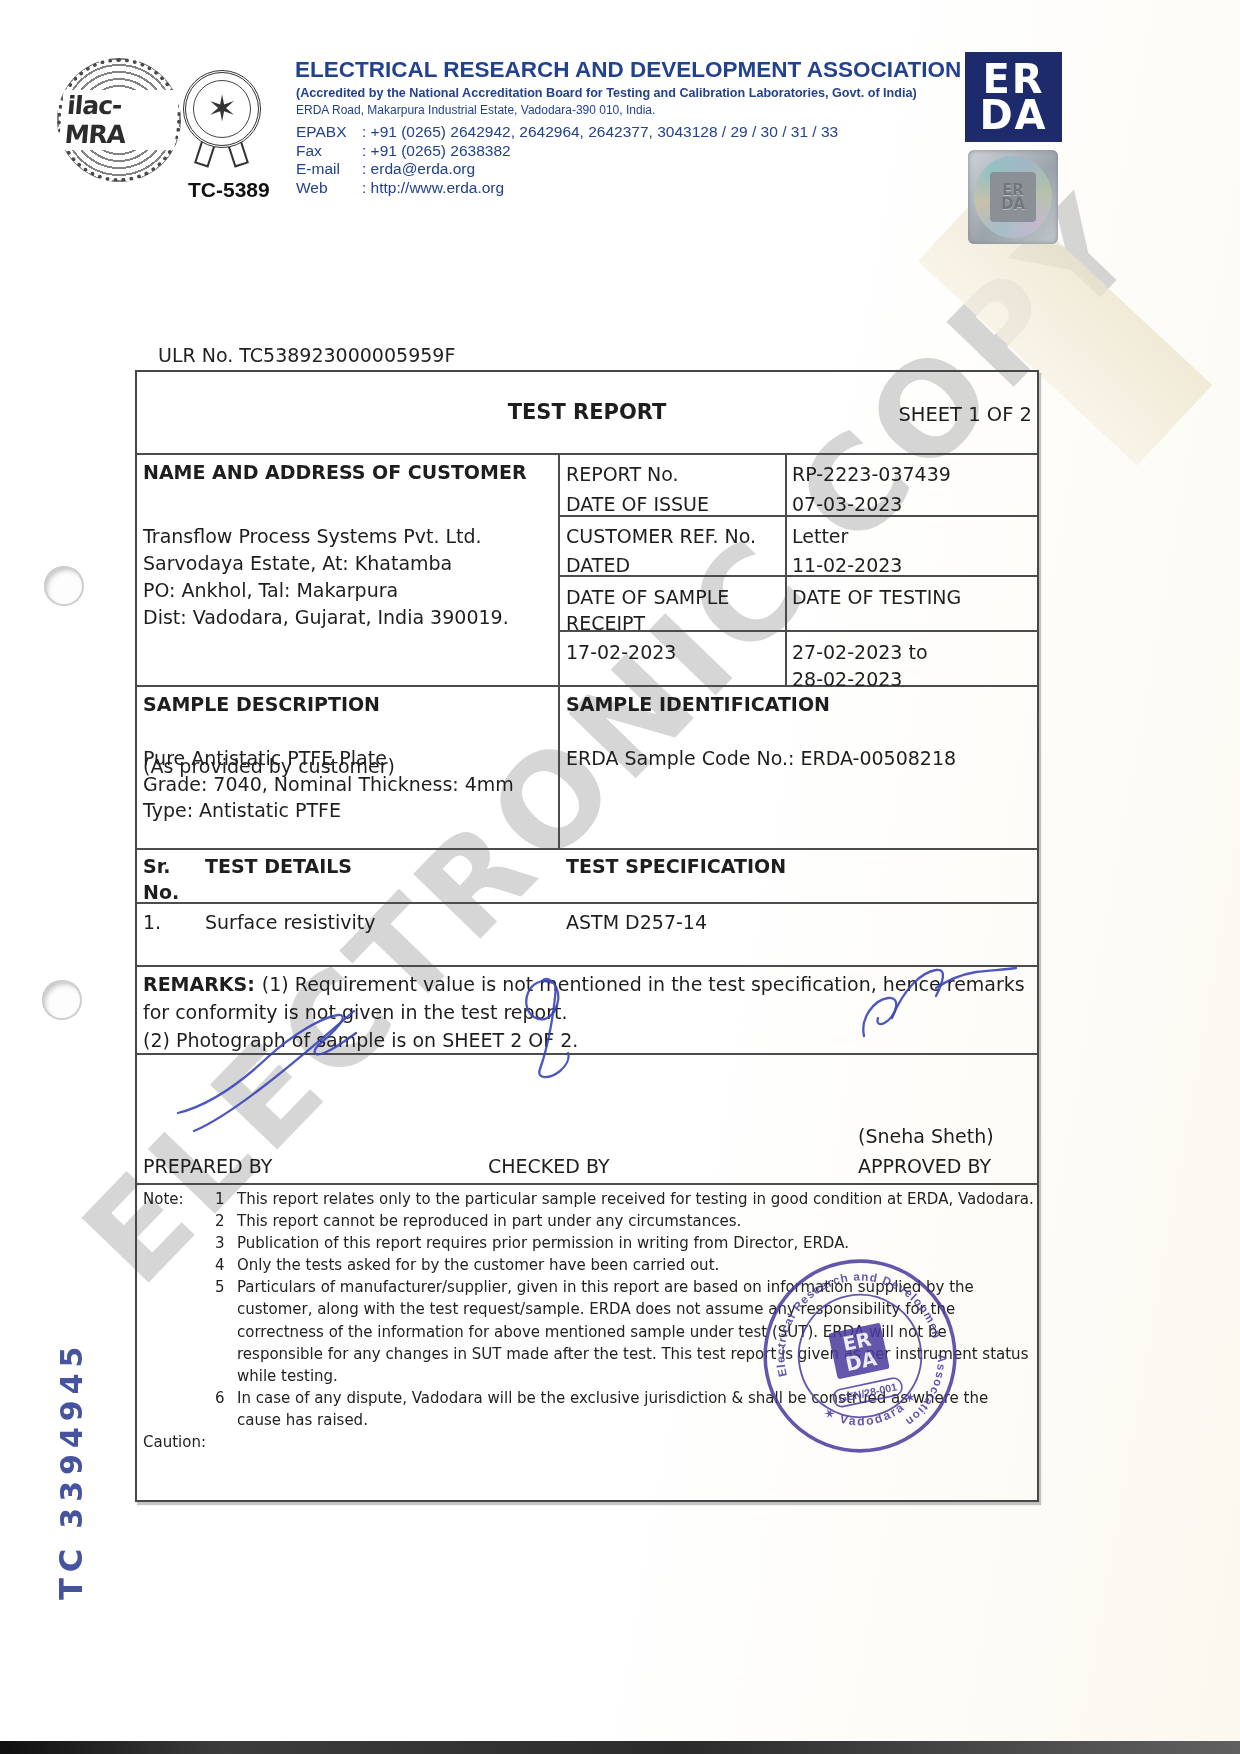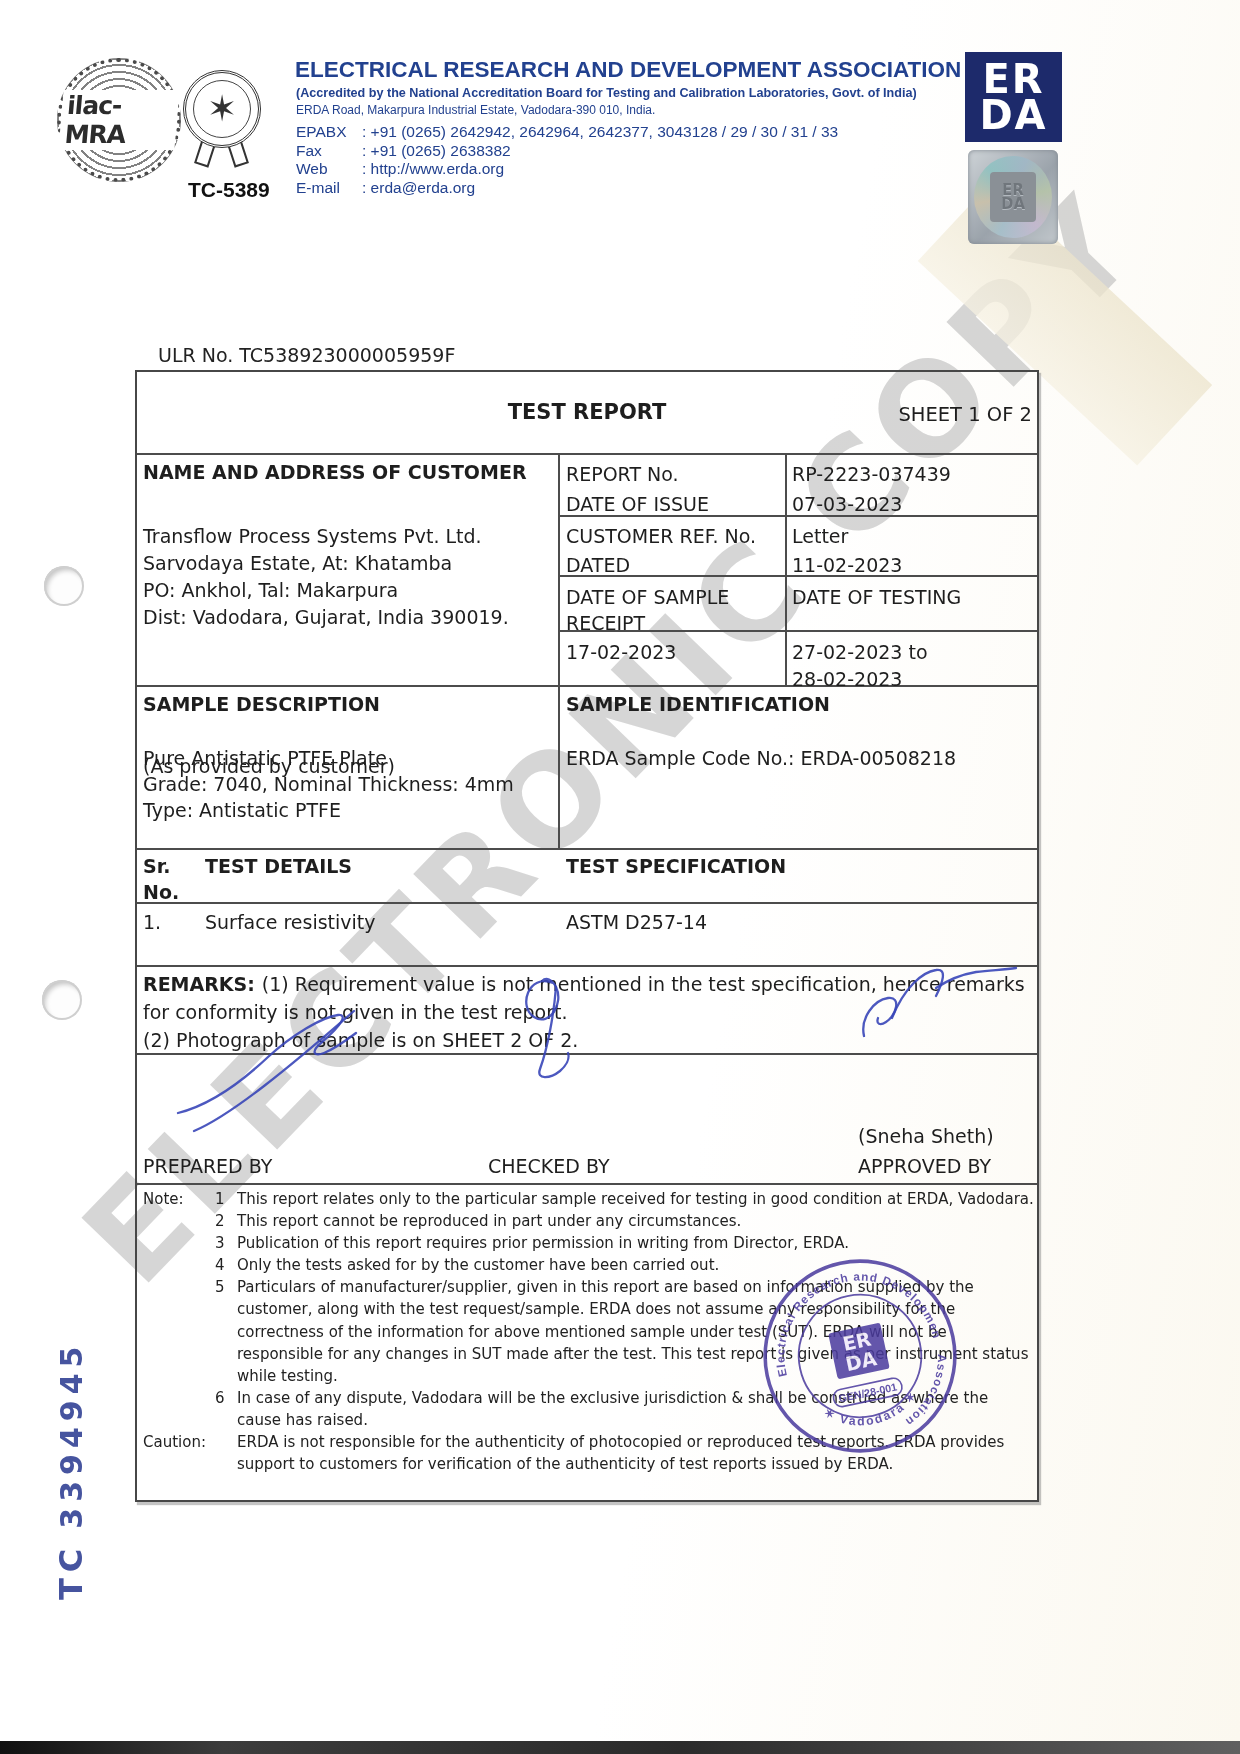--- a/index.html
+++ b/index.html
@@ -114,26 +114,26 @@
   <div class="abs hdr-navy contacts">
     <div class="c-row">
       <span class="c-label">EPABX</span>
       <span class="nw">: +91 (0265) 2642942, 2642964, 2642377, 3043128 / 29 / 30 / 31 / 33</span>
     </div>
     <div class="c-row">
       <span class="c-label">Fax</span>
       <span class="nw">: +91 (0265) 2638382</span>
     </div>
     <div class="c-row">
+      <span class="c-label">E-mail</span>
+      <span class="nw">: erda@erda.org</span>
+    </div>
+    <div class="c-row">
       <span class="c-label">Web</span>
       <span class="nw">: http://www.erda.org</span>
-    </div>
-    <div class="c-row">
-      <span class="c-label">E-mail</span>
-      <span class="nw">: erda@erda.org</span>
     </div>
   </div>
 
   <div class="abs erda-logo">
     <span>ER</span>
     <span>DA</span>
   </div>
   <div class="abs holo">
     <div class="holo-ring"></div>
     <div class="holo-core">
@@ -251,21 +251,20 @@
       <span class="note-num">5</span>
       <span class="note-text">Particulars of manufacturer/supplier, given in this report are based on information supplied by the customer, along with the test request/sample. ERDA does not assume any responsibility for the correctness of the information for above mentioned sample under test (SUT). ERDA will not be responsible for any changes in SUT made after the test. This test report is given as per instrument status while testing.</span>
     </div>
     <div class="note-row">
       <span class="note-label"></span>
       <span class="note-num">6</span>
       <span class="note-text">In case of any dispute, Vadodara will be the exclusive jurisdiction &amp; shall be construed as where the cause has raised.</span>
     </div>
     <div class="note-row">
       <span class="caut-label">Caution:</span>
-      <span class="note-text">ERDA is not responsible for the authenticity of photocopied or reproduced test reports. ERDA provides support to customers for verification of the authenticity of test reports issued by ERDA.</span>
     </div>
   </div>
 
   <svg class="abs stamp" viewBox="0 0 200 200">
     <defs>
       <path id="arcTop" d="M 26 100 A 74 74 0 0 1 174 100"></path>
       <path id="arcRight" d="M 176 104 A 74 74 0 0 1 104 176"></path>
       <path id="arcBottom" d="M 32 100 A 68 68 0 0 0 168 100"></path>
     </defs>
     <circle cx="100" cy="100" r="93" fill="none" stroke="#4a3a9e" stroke-width="3.5"></circle>

